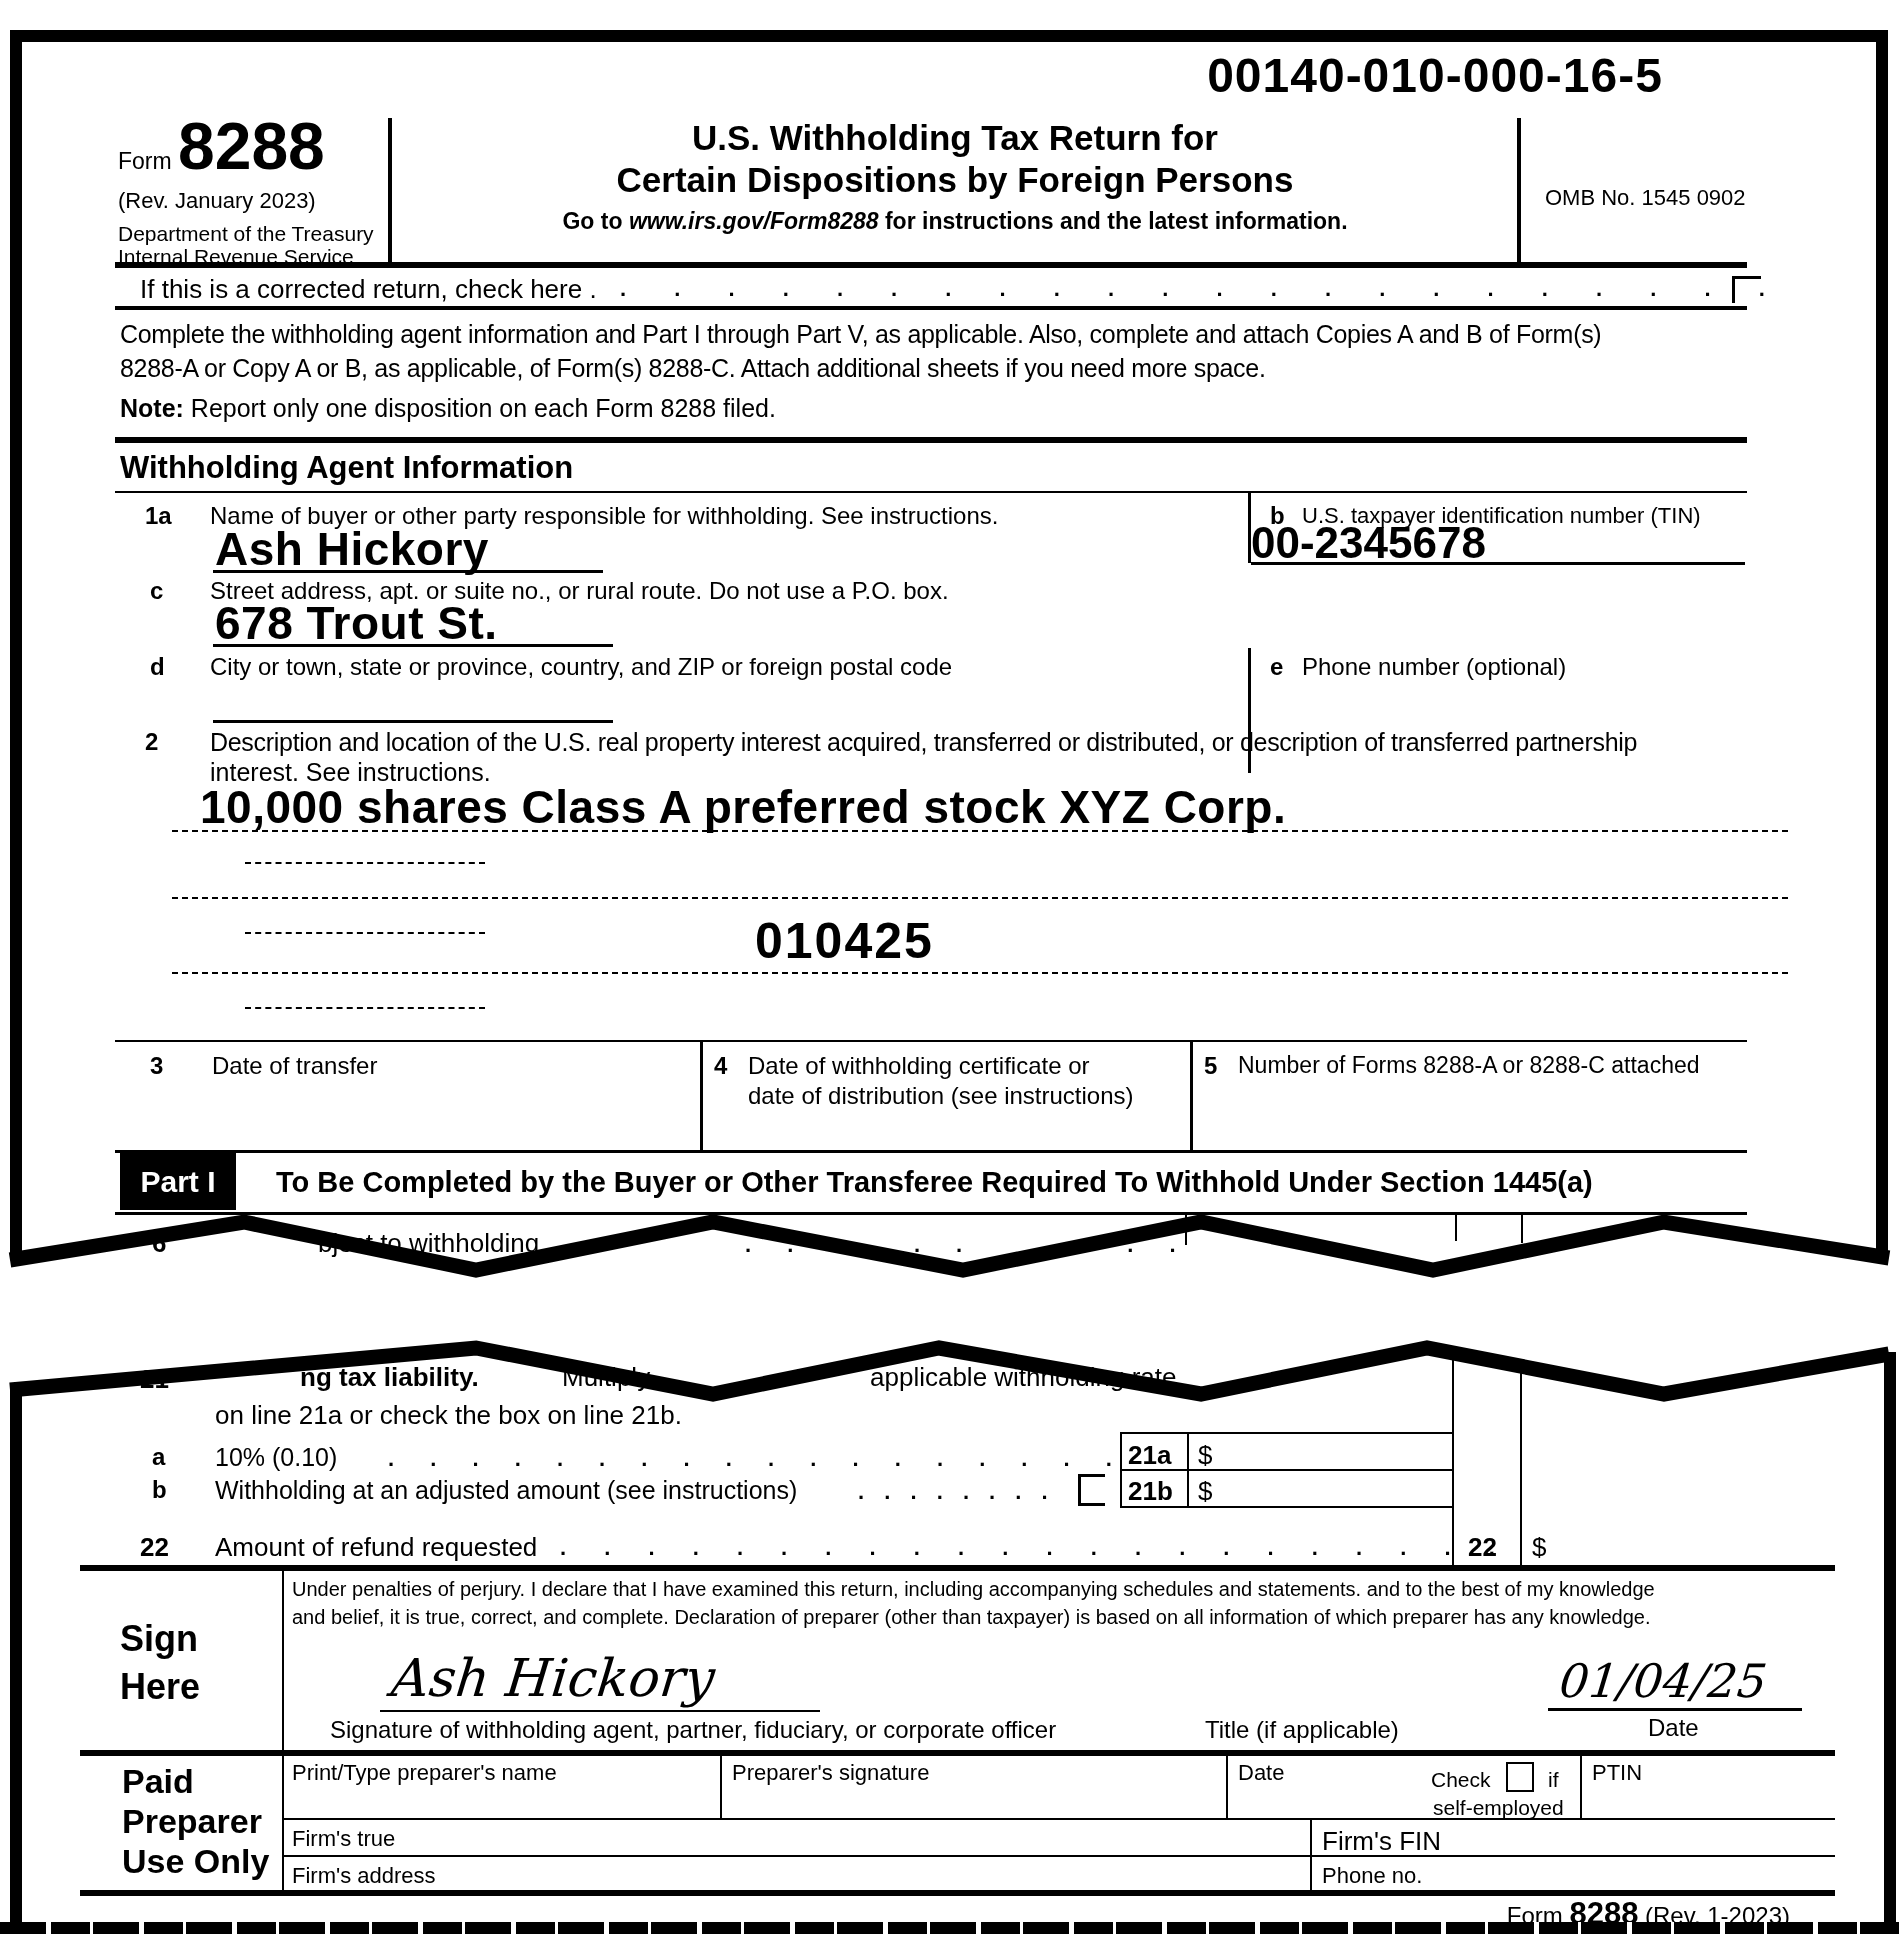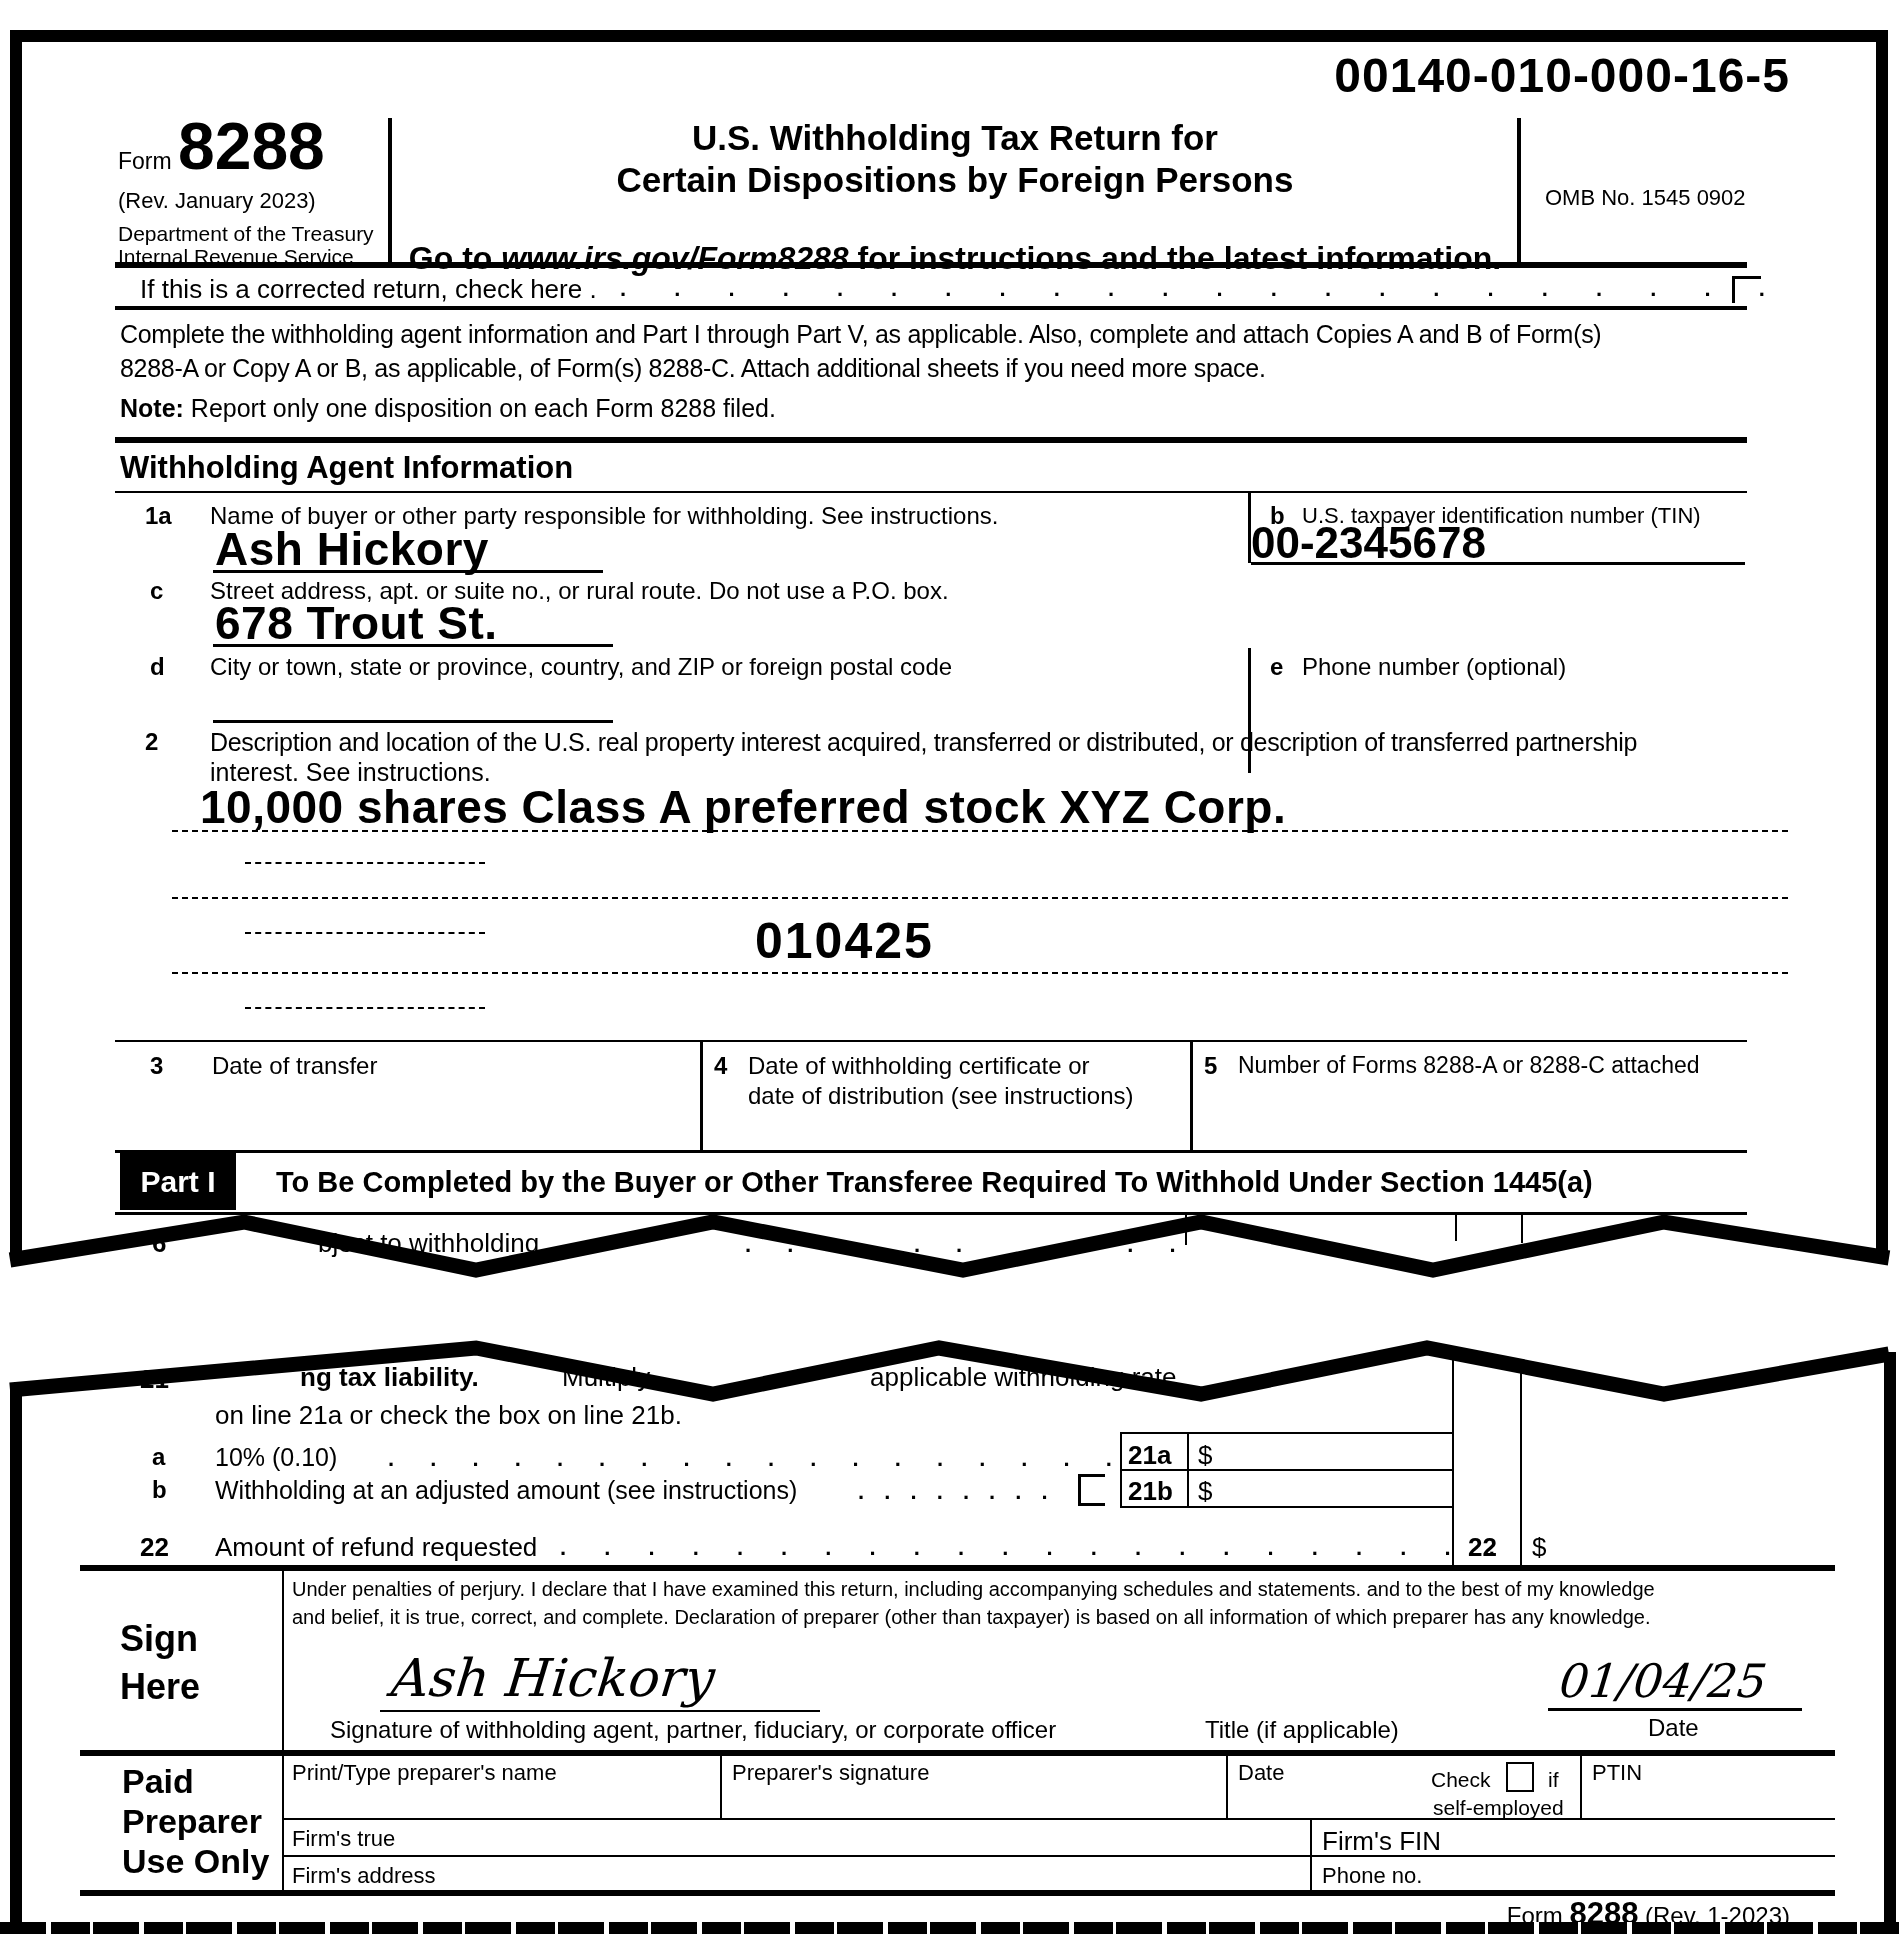--- a/index.html
+++ b/index.html
@@ -18,33 +18,33 @@
 </style>
 </head>
 <body>
 
 <div id="canvas">
 
   <div class="hl" style="left:10px;top:30px;width:1878px;height:12px;"></div>
   <div class="vl" style="left:10px;top:30px;width:12px;height:1228px;"></div>
   <div class="vl" style="left:1876px;top:30px;width:12px;height:1222px;"></div>
 
-  <div class="abs" style="left:1080px;top:48px;width:710px;text-align:right;font-weight:bold;font-size:48px;letter-spacing:1px;">00140-010-000-16-5</div>
+  <div class="abs" style="left:1080px;top:48px;width:710px;text-align:center;font-weight:bold;font-size:48px;letter-spacing:1px;">00140-010-000-16-5</div>
 
   <div class="abs" style="left:118px;top:148px;font-size:23px;">Form</div>
   <div class="abs" style="left:178px;top:108px;font-weight:bold;font-size:66px;">8288</div>
   <div class="abs" style="left:118px;top:188px;font-size:22px;">(Rev. January 2023)</div>
   <div class="abs" style="left:118px;top:222px;font-size:21px;">Department of the Treasury</div>
   <div class="abs" style="left:118px;top:245px;font-size:21px;">Internal Revenue Service</div>
 
   <div class="vl" style="left:388px;top:118px;width:4px;height:146px;"></div>
 
   <div class="abs" style="left:400px;top:118px;width:1110px;text-align:center;font-weight:bold;font-size:35px;">U.S. Withholding Tax Return for</div>
   <div class="abs" style="left:400px;top:160px;width:1110px;text-align:center;font-weight:bold;font-size:35px;">Certain Dispositions by Foreign Persons</div>
-  <div class="abs" style="left:400px;top:240px;width:1110px;text-align:center;font-weight:bold;font-size:32px;">
+  <div class="abs" style="left:400px;top:208px;width:1110px;text-align:center;font-weight:bold;font-size:23px;">
     <span>Go to </span><span style="font-style:italic;">www.irs.gov/Form8288</span><span> for instructions and the latest information.</span>
   </div>
 
   <div class="vl" style="left:1517px;top:118px;width:4px;height:148px;"></div>
   <div class="abs" style="left:1545px;top:185px;font-size:22px;">OMB No. 1545 0902</div>
 
   <div class="hl" style="left:115px;top:262px;width:1632px;height:6px;"></div>
 
   <div class="abs lbl" style="left:140px;top:274px;font-size:26px;">If this is a corrected return, check here .</div>
   <div class="abs ldr" style="left:620px;top:276px;word-spacing:42px;">. . . . . . . . . . . . . . . . . . . . . .</div>

